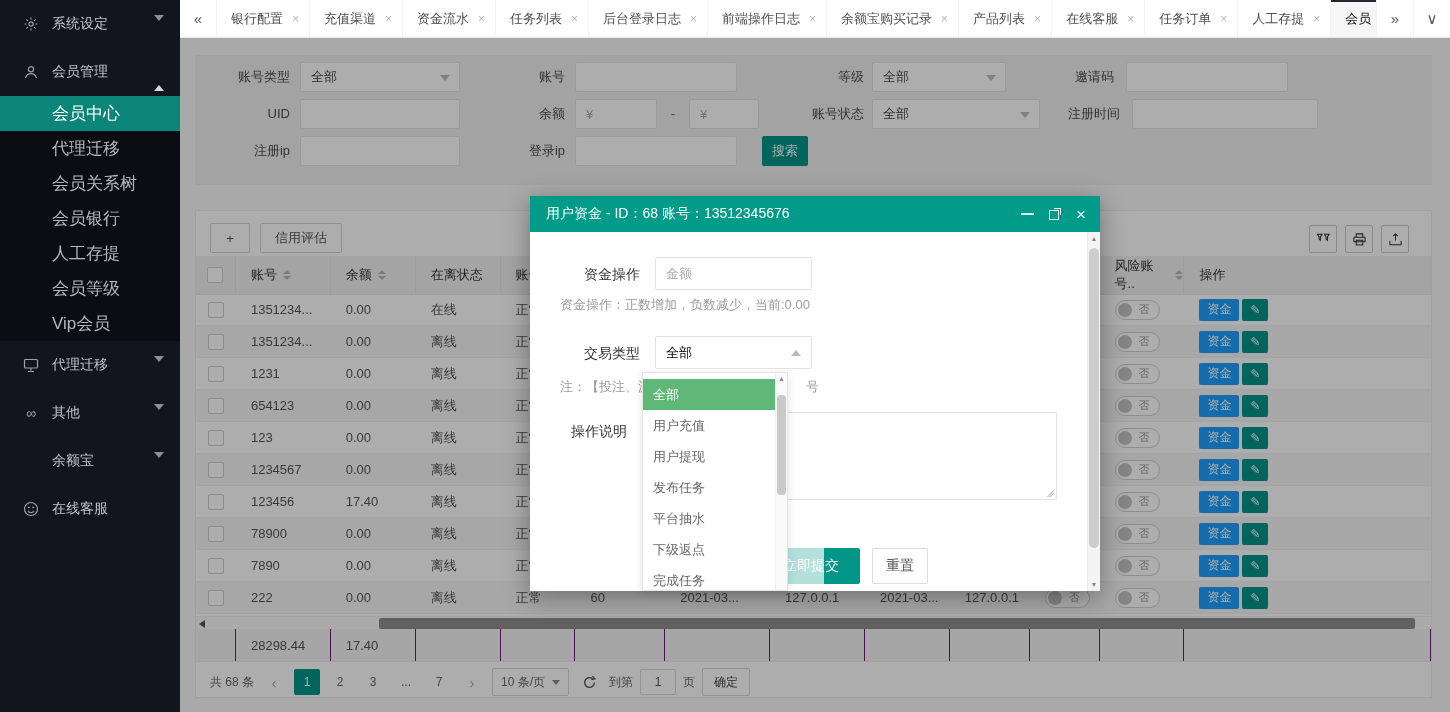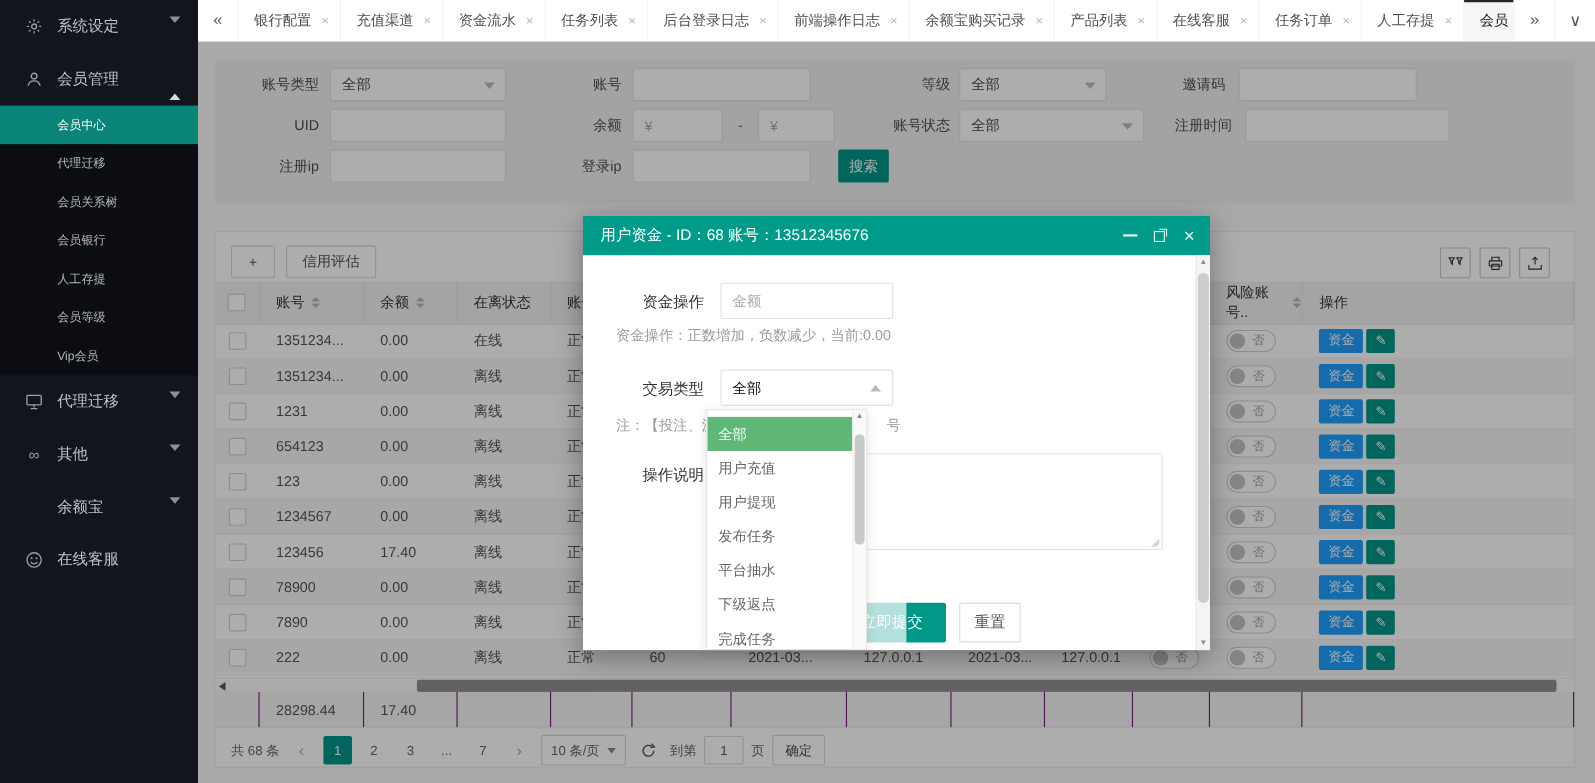--- a/index.html
+++ b/index.html
@@ -10,21 +10,21 @@
   .sidebar{position:absolute;left:0;top:0;width:180px;height:712px;background:#12151d;z-index:5;}
   .side-item{height:48px;display:flex;align-items:center;padding:0 16px 0 22px;color:#c0c3c8;
     font-size:14px;position:relative;cursor:pointer;box-sizing:border-box;}
   .side-item.indent{padding-left:52px;}
   .side-icon{width:18px;height:18px;margin-right:12px;color:#9aa0a8;display:flex;align-items:center;justify-content:center;font-size:15px;line-height:1;}
   .side-icon svg{width:16px;height:16px;stroke:currentColor;fill:none;stroke-width:1.2;}
   .chev{position:absolute;right:16px;top:50%;margin-top:-3px;}
   .tri-down{width:0;height:0;border-left:5px solid transparent;border-right:5px solid transparent;border-top:6px solid #8a8f98;}
   .tri-up{width:0;height:0;border-left:5px solid transparent;border-right:5px solid transparent;border-bottom:6px solid #d7d9dc;}
   .submenu{background:#0b0d12;}
-  .sub-item{height:35px;display:flex;align-items:center;padding-left:52px;color:#b4b7bd;font-size:11px;cursor:pointer;}
+  .sub-item{height:35px;display:flex;align-items:center;padding-left:52px;color:#b4b7bd;font-size:17px;cursor:pointer;}
   .sub-item.active{background:#0b8578;color:#fff;}
 
   
   .tabbar{position:absolute;left:180px;top:0;width:1270px;height:38px;background:#fff;display:flex;
     align-items:stretch;border-bottom:1px solid #e9e9e9;box-sizing:border-box;z-index:6;}
   .tab-ctrl{width:36px;display:flex;align-items:center;justify-content:center;color:#555;font-size:15px;cursor:pointer;}
   .tab-ctrl.bl{border-left:1px solid #f2f2f2;}
   .tab-ctrl.br{border-right:1px solid #f2f2f2;}
   .tabs{flex:1;display:flex;overflow:hidden;}
   .tab{display:flex;align-items:center;padding:0 10px 0 14px;font-size:13px;color:#4e4e4e;
@@ -689,21 +689,21 @@
 
     <div class="m-label" style="left:28px;top:141px;">交易类型</div>
     <div class="m-input m-select" style="left:125px;top:140px;width:157px;">
       <span>全部</span>
       <span class="caret-up"></span>
     </div>
 
     <div class="m-help" style="left:30px;top:182px;">注：【投注、派奖</div>
     <div class="m-help" style="left:276px;top:182px;">号</div>
 
-    <div class="m-label" style="left:28px;top:219px;">操作说明</div>
+    <div class="m-label" style="left:28px;top:219px;text-align:center;">操作说明</div>
     <div class="m-area" style="left:125px;top:216px;width:400px;height:86px;">
       <span class="rz">
           <i></i>
           <i></i>
         </span>
     </div>
 
     <div class="m-btn primary" style="left:232px;top:352px;width:98px;">立即提交</div>
     <div class="m-btn plain" style="left:342px;top:352px;width:56px;">重置</div>
     <div class="white-patch" style="left:250px;top:350px;width:44px;height:40px;"></div>

